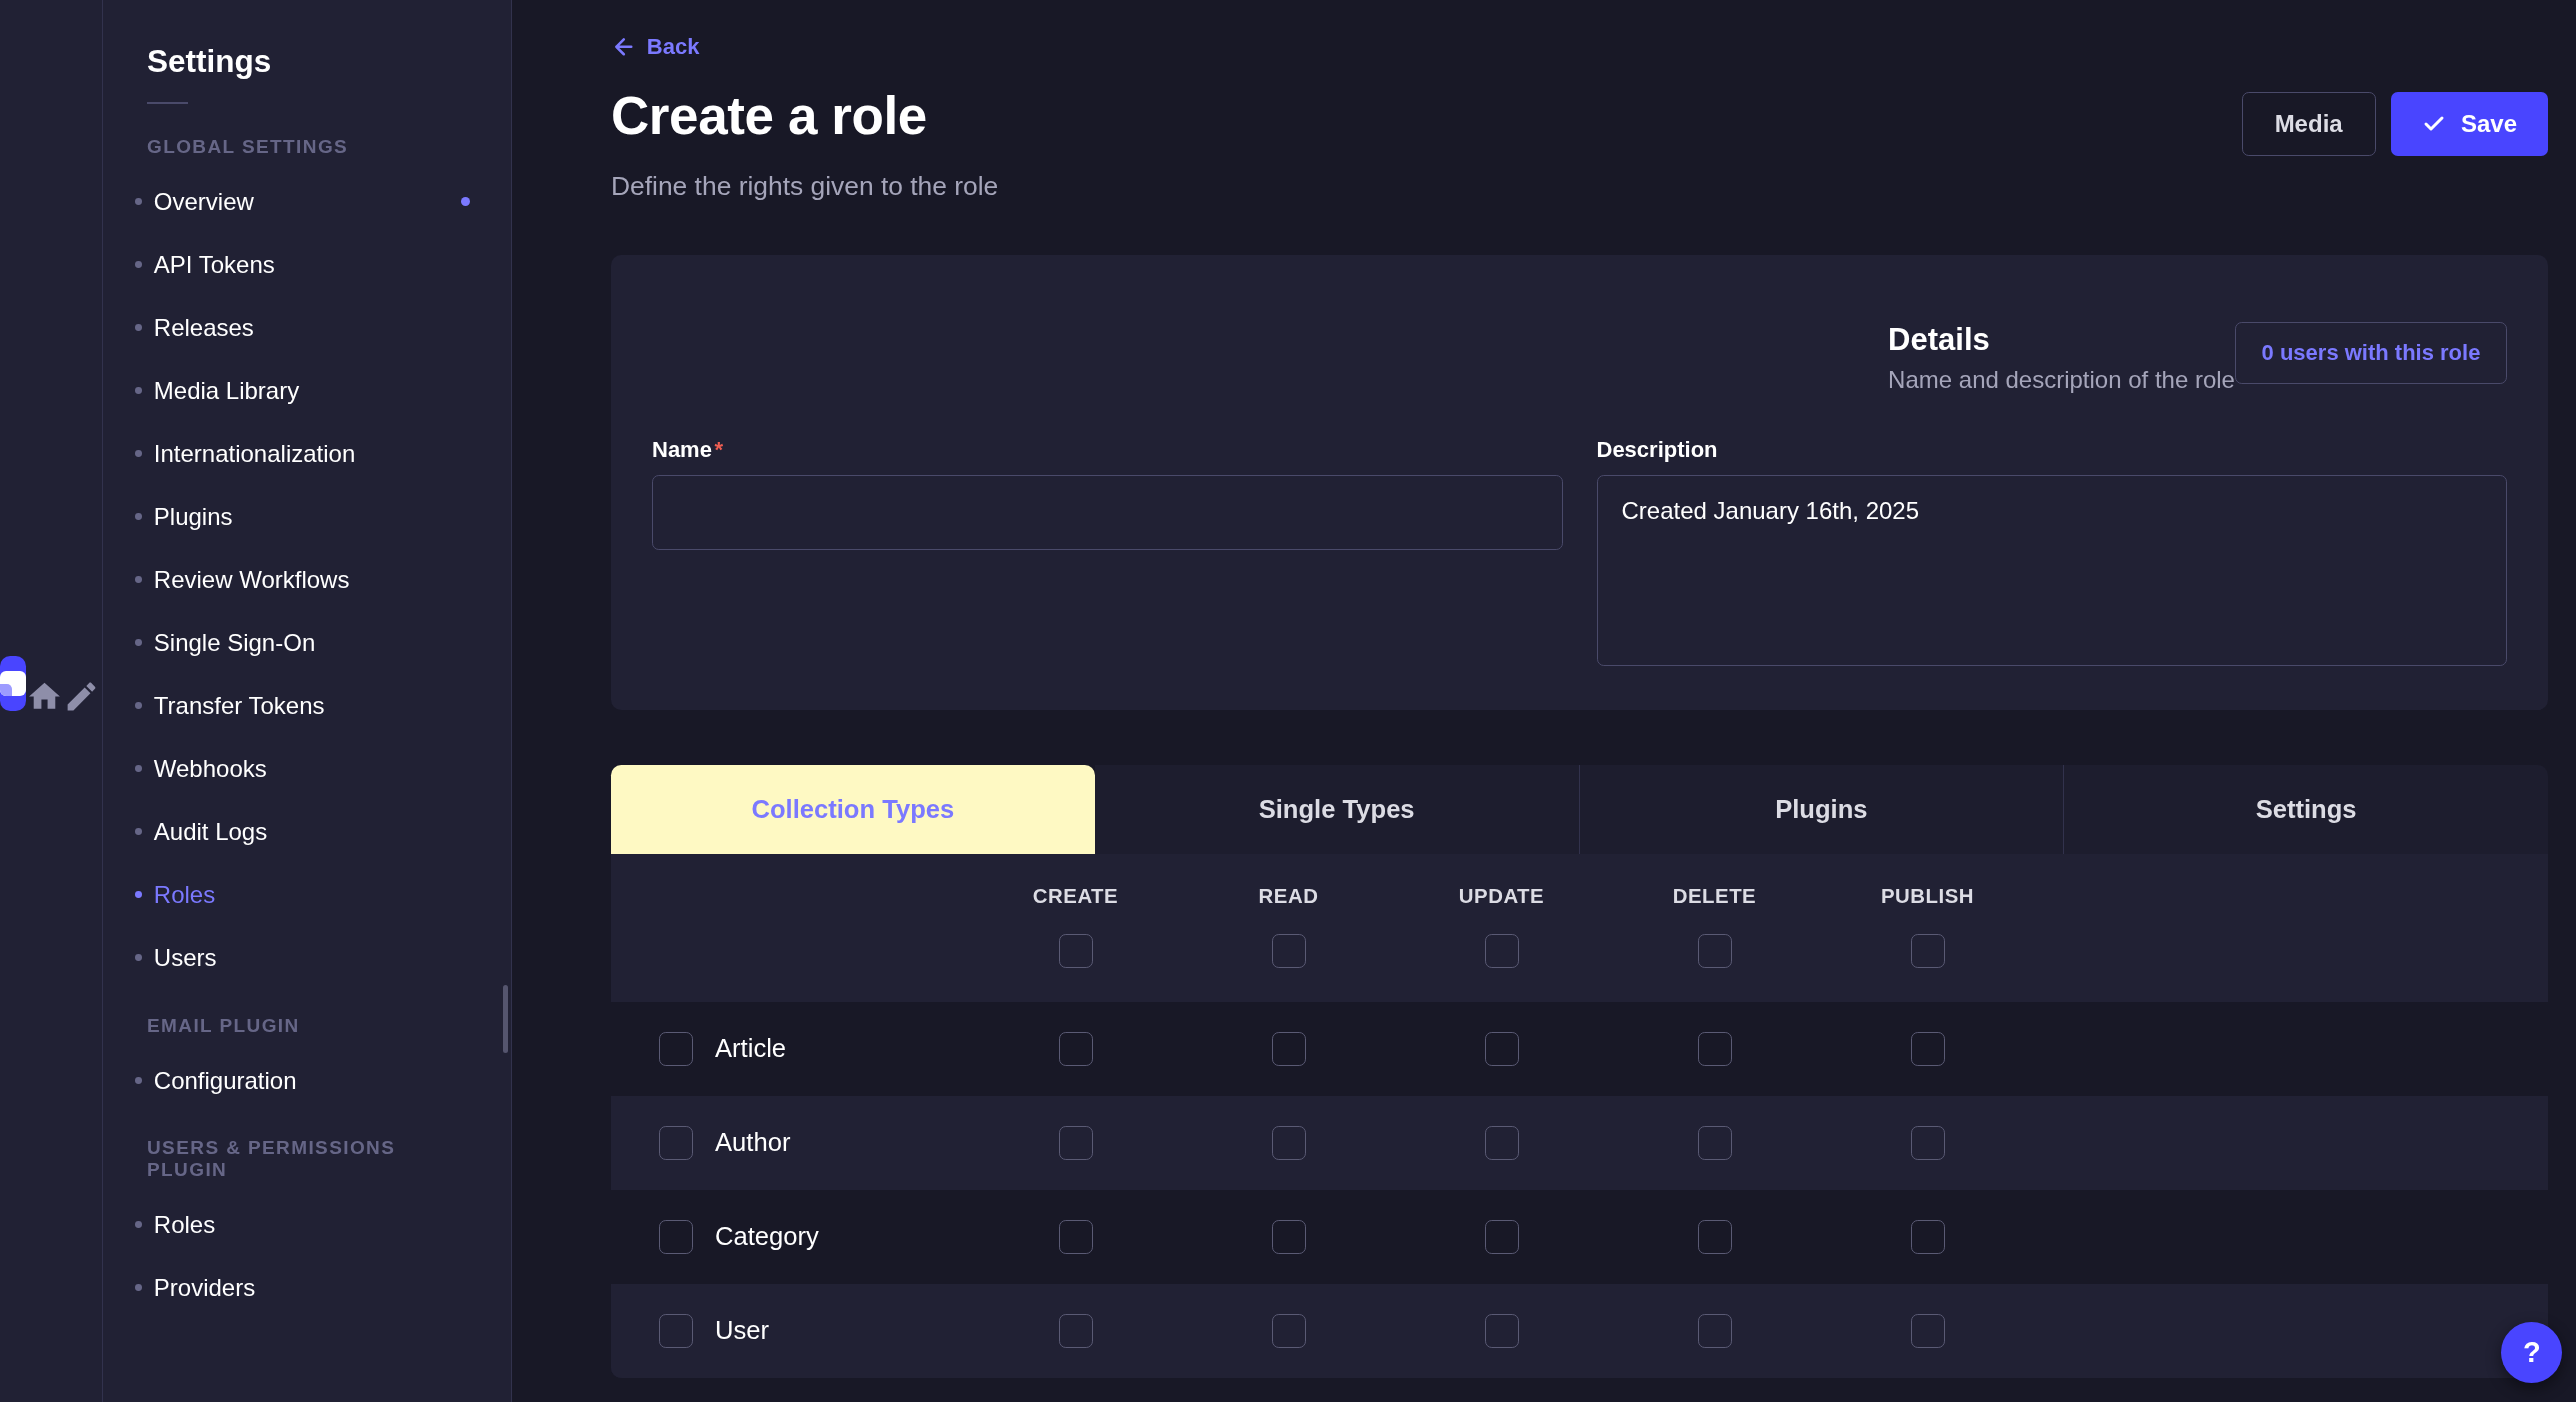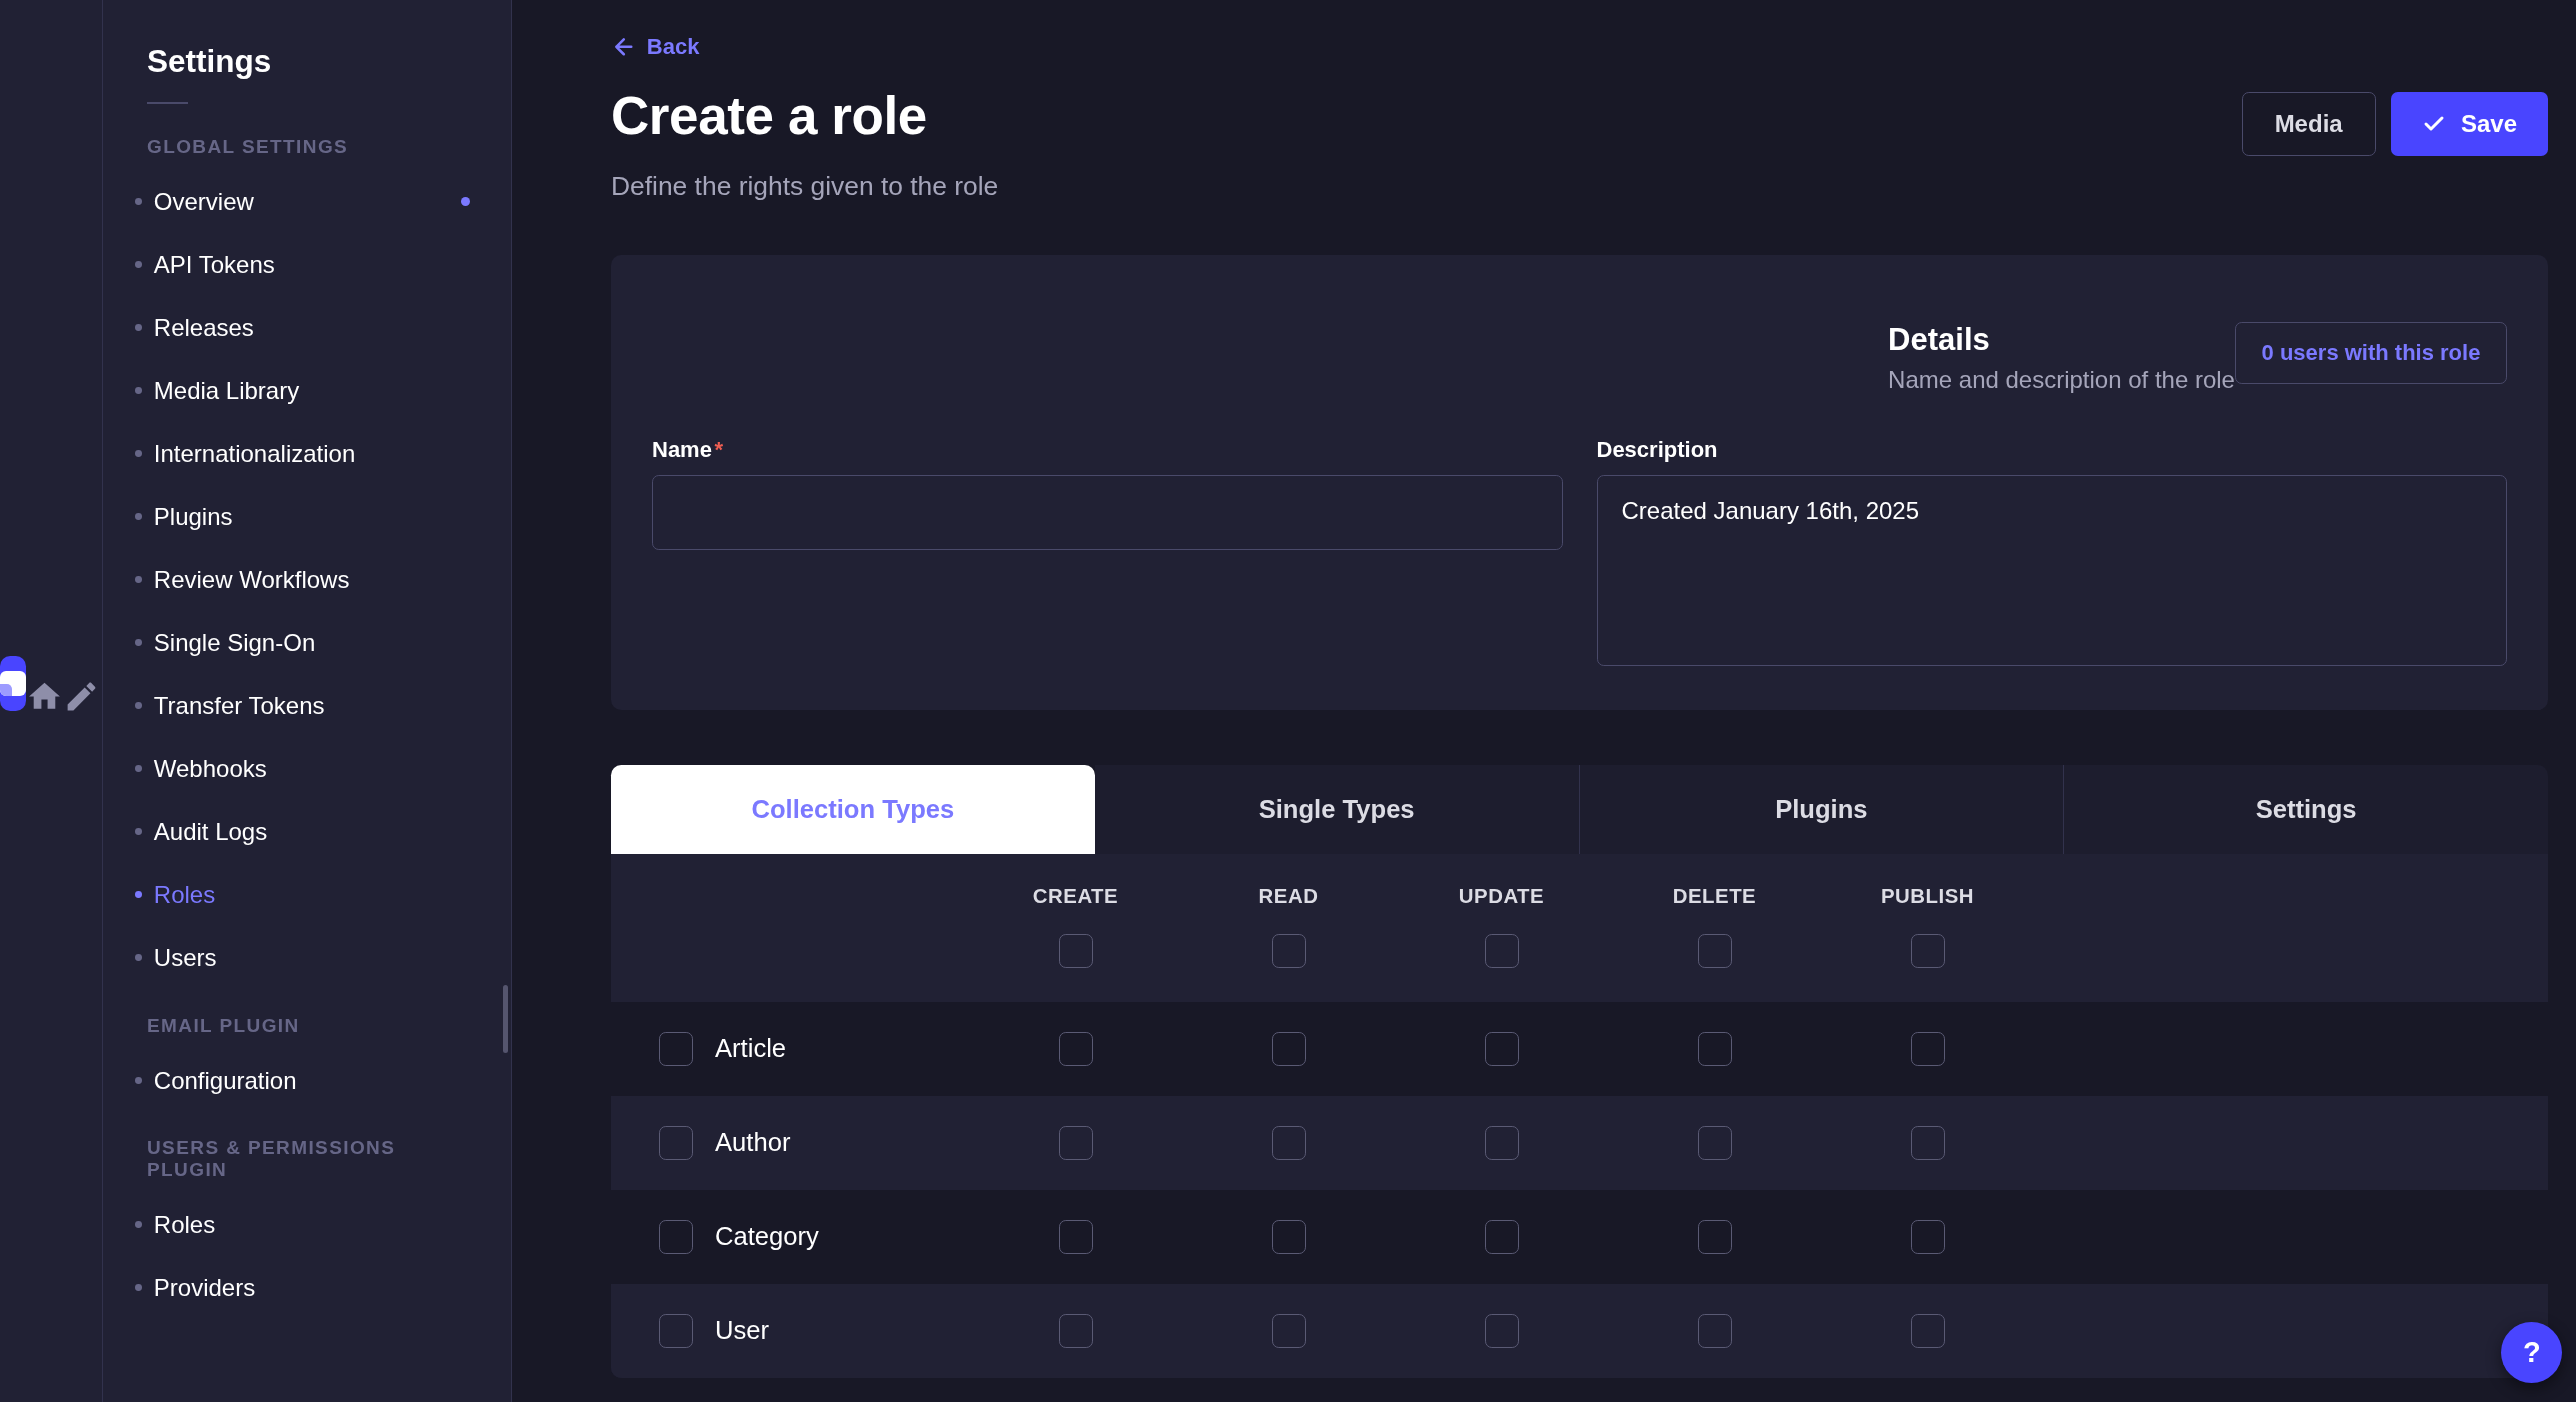--- a/index.html
+++ b/index.html
@@ -105,21 +105,21 @@
 
   
   .tabs-row { display:flex; margin-top:55px; }
   .tab {
     flex:1; height:89px; display:flex; align-items:center; justify-content:center;
     font-size:25.6px; font-weight:600; color:#dcdce4; background:#1d1d2e; cursor:pointer;
   }
   .tab:first-child { border-top-left-radius:10.2px; }
   .tab:last-child { border-top-right-radius:10.2px; }
   .tab:not(.active) + .tab:not(.active) { border-left:0.9px solid #32324d; }
-  .tab.active { background:#ffffff; color:#7b79ff; border-radius:10.2px 10.2px 0 0; }
+  .tab.active { background:#fef9c3; color:#7b79ff; border-radius:10.2px 10.2px 0 0; }
 
   
   .perm-card { background:#212134; border-radius:0 0 10.2px 10.2px; overflow:hidden; }
   .pgrid { display:grid; grid-template-columns:358px 213px 213px 213px 213px 213px 1fr; align-items:center; }
   .perm-head { padding:31px 0 34px; }
   .col-label { text-align:center; font-size:20.4px; font-weight:700; letter-spacing:0.5px; color:#dcdce4; }
   .head-checks { margin-top:25.6px; }
   .ccell { display:flex; align-items:center; justify-content:center; }
   .cb {
     width:34px; height:34px; border:1.7px solid #5a5a74; border-radius:6.8px;

